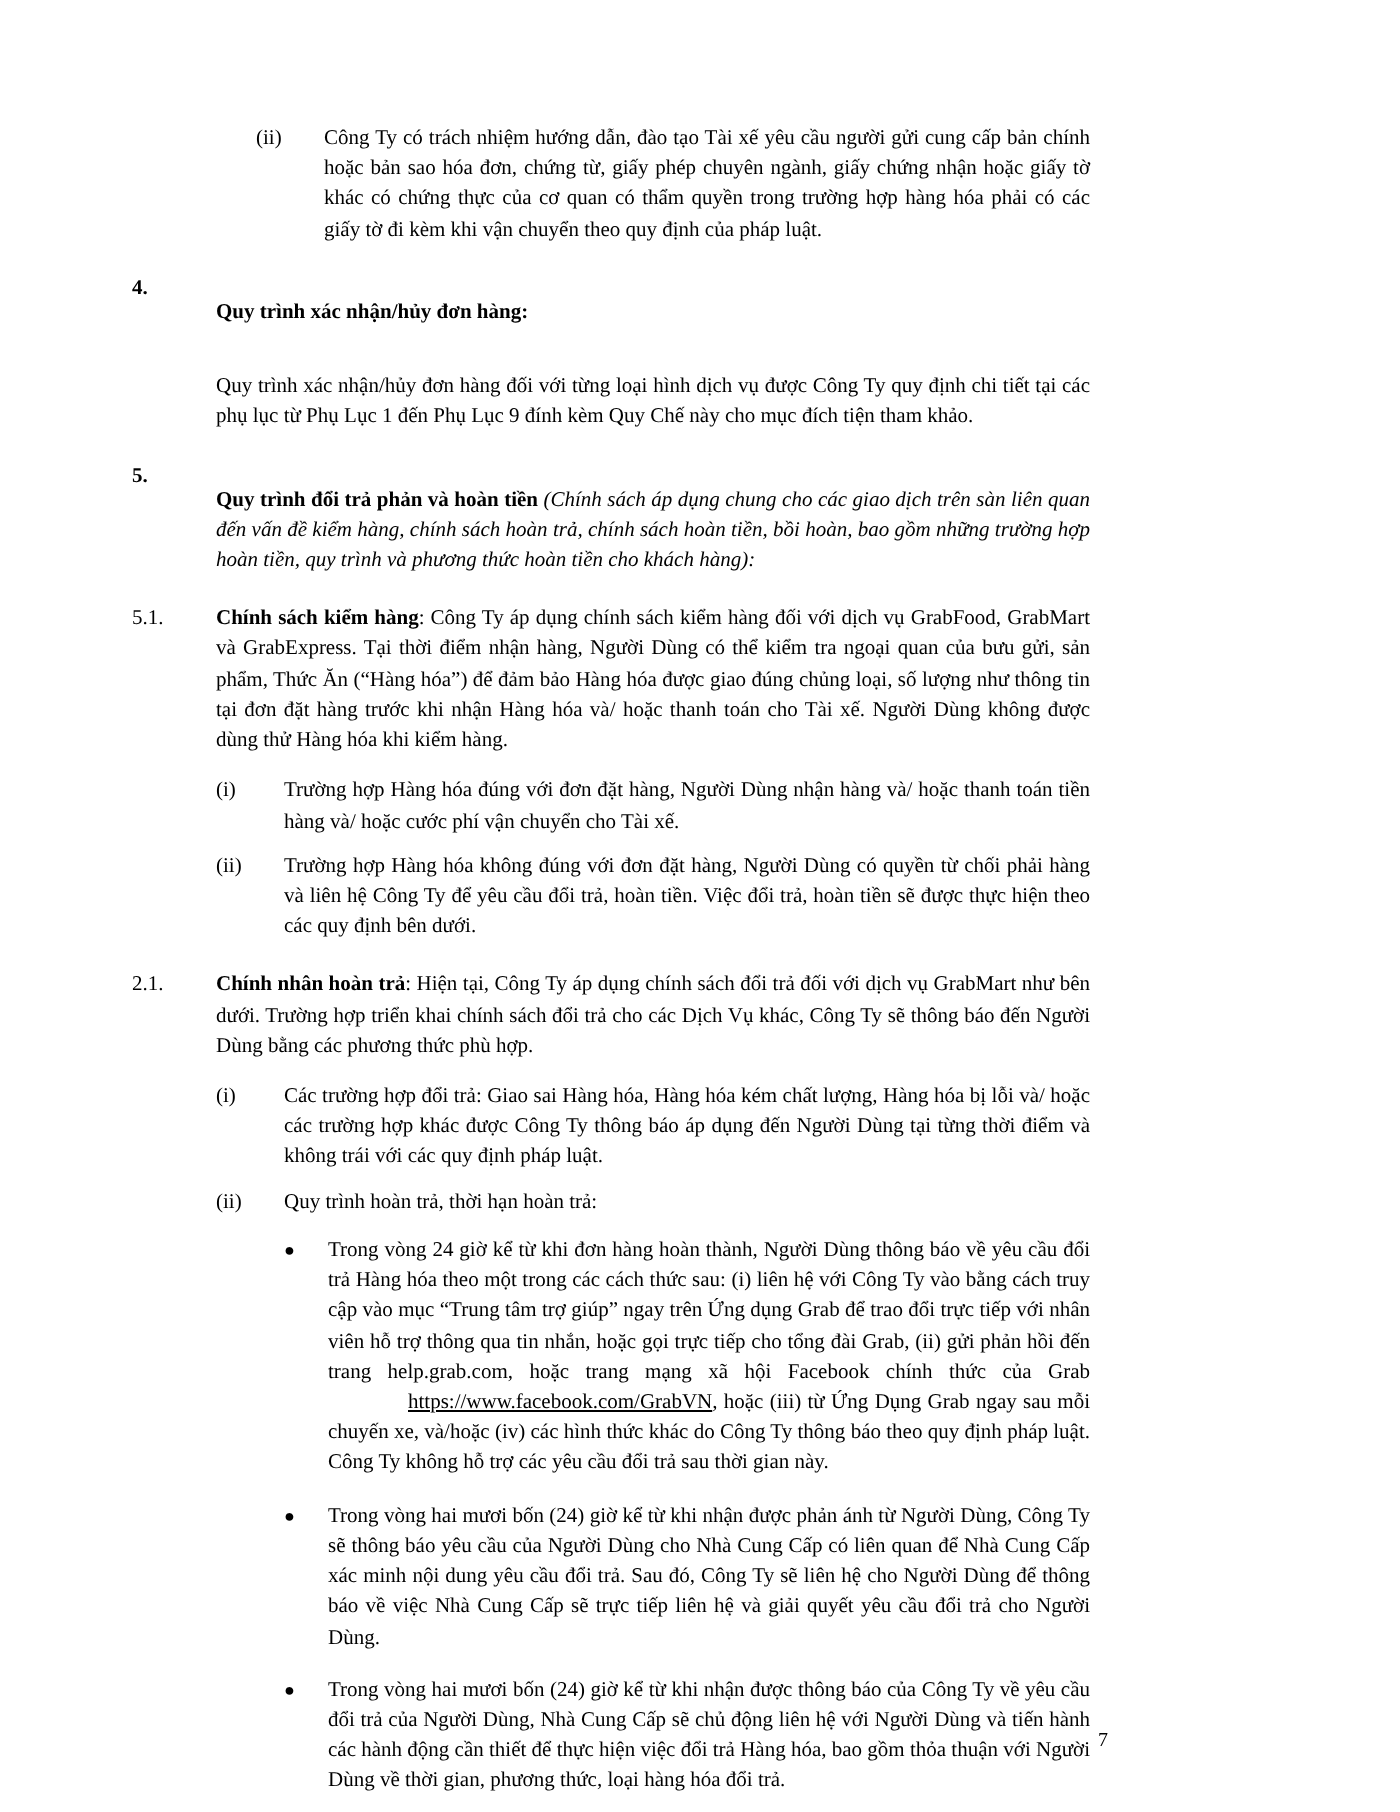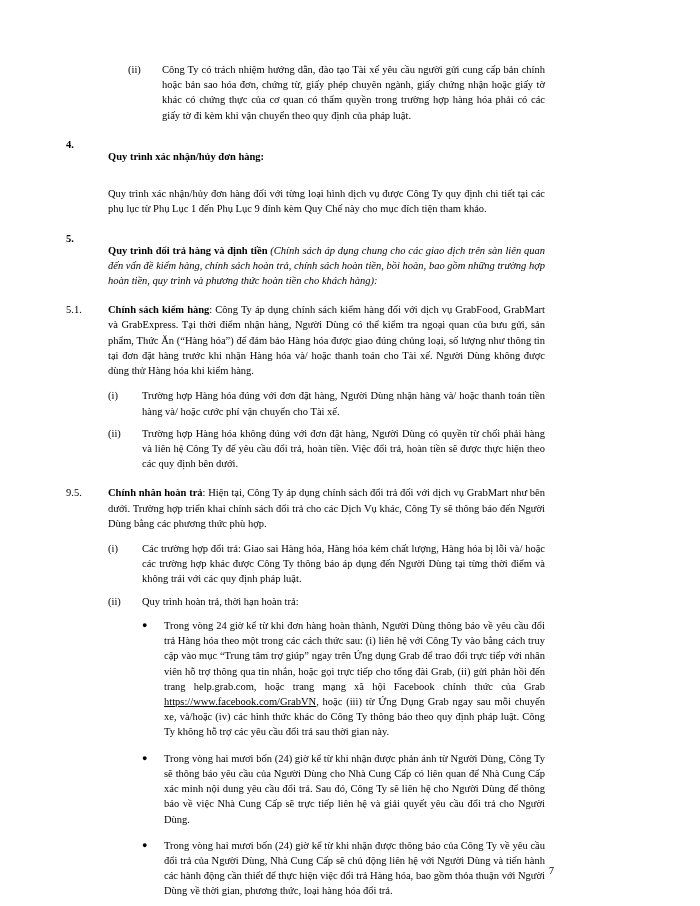--- a/index.html
+++ b/index.html
@@ -129,20 +129,21 @@
     flex: 0 0 22px;
     font-size: 9px;
     line-height: 1.6;
   }
   .bullets .bi .btxt {
     flex: 1 1 auto;
   }
 
   a.link {
     color: #000000;
+    margin-left: 40px;
   }
 
   .pagenum {
     position: absolute;
     right: 58px;
     bottom: 30px;
     font-size: 10px;
   }
 </style>
 </head>
@@ -157,41 +158,41 @@
 
   <div class="blk head">
     <div class="num">4.</div>
     <div class="txt">Quy trình xác nhận/hủy đơn hàng:</div>
   </div>
 
   <div class="para">Quy trình xác nhận/hủy đơn hàng đối với từng loại hình dịch vụ được Công Ty quy định chi tiết tại các phụ lục từ Phụ Lục 1 đến Phụ Lục 9 đính kèm Quy Chế này cho mục đích tiện tham khảo.</div>
 
   <div class="blk head">
     <div class="num">5.</div>
-    <div class="txt"><span>Quy trình đổi trả hàng và định tiền </span><span class="ital">(Chính sách áp dụng chung cho các giao dịch trên sàn liên quan đến vấn đề kiểm hàng, chính sách hoàn trả, chính sách hoàn tiền, bồi hoàn, bao gồm những trường hợp hoàn tiền, quy trình và phương thức hoàn tiền cho khách hàng):</span></div>
+    <div class="txt"><span>Quy trình đổi trả phản và hoàn tiền </span><span class="ital">(Chính sách áp dụng chung cho các giao dịch trên sàn liên quan đến vấn đề kiểm hàng, chính sách hoàn trả, chính sách hoàn tiền, bồi hoàn, bao gồm những trường hợp hoàn tiền, quy trình và phương thức hoàn tiền cho khách hàng):</span></div>
   </div>
 
   <div class="blk sec">
     <div class="num">5.1.</div>
     <div class="txt"><b>Chính sách kiểm hàng</b><span>: Công Ty áp dụng chính sách kiểm hàng đối với dịch vụ GrabFood, GrabMart và GrabExpress. Tại thời điểm nhận hàng, Người Dùng có thể kiểm tra ngoại quan của bưu gửi, sản phẩm, Thức Ăn (“Hàng hóa”) để đảm bảo Hàng hóa được giao đúng chủng loại, số lượng như thông tin tại đơn đặt hàng trước khi nhận Hàng hóa và/ hoặc thanh toán cho Tài xế. Người Dùng không được dùng thử Hàng hóa khi kiểm hàng.</span></div>
   </div>
 
   <div class="romanlist">
     <div class="ri">
       <div class="rnum">(i)</div>
       <div class="rtxt">Trường hợp Hàng hóa đúng với đơn đặt hàng, Người Dùng nhận hàng và/ hoặc thanh toán tiền hàng và/ hoặc cước phí vận chuyển cho Tài xế.</div>
     </div>
     <div class="ri">
       <div class="rnum">(ii)</div>
       <div class="rtxt">Trường hợp Hàng hóa không đúng với đơn đặt hàng, Người Dùng có quyền từ chối phải hàng và liên hệ Công Ty để yêu cầu đổi trả, hoàn tiền. Việc đổi trả, hoàn tiền sẽ được thực hiện theo các quy định bên dưới.</div>
     </div>
   </div>
 
   <div class="blk sec">
-    <div class="num">9.5.</div>
+    <div class="num">2.1.</div>
     <div class="txt"><b>Chính nhân hoàn trả</b><span>: Hiện tại, Công Ty áp dụng chính sách đổi trả đối với dịch vụ GrabMart như bên dưới. Trường hợp triển khai chính sách đổi trả cho các Dịch Vụ khác, Công Ty sẽ thông báo đến Người Dùng bằng các phương thức phù hợp.</span></div>
   </div>
 
   <div class="romanlist">
     <div class="ri">
       <div class="rnum">(i)</div>
       <div class="rtxt">Các trường hợp đổi trả: Giao sai Hàng hóa, Hàng hóa kém chất lượng, Hàng hóa bị lỗi và/ hoặc các trường hợp khác được Công Ty thông báo áp dụng đến Người Dùng tại từng thời điểm và không trái với các quy định pháp luật.</div>
     </div>
     <div class="ri">
       <div class="rnum">(ii)</div>

